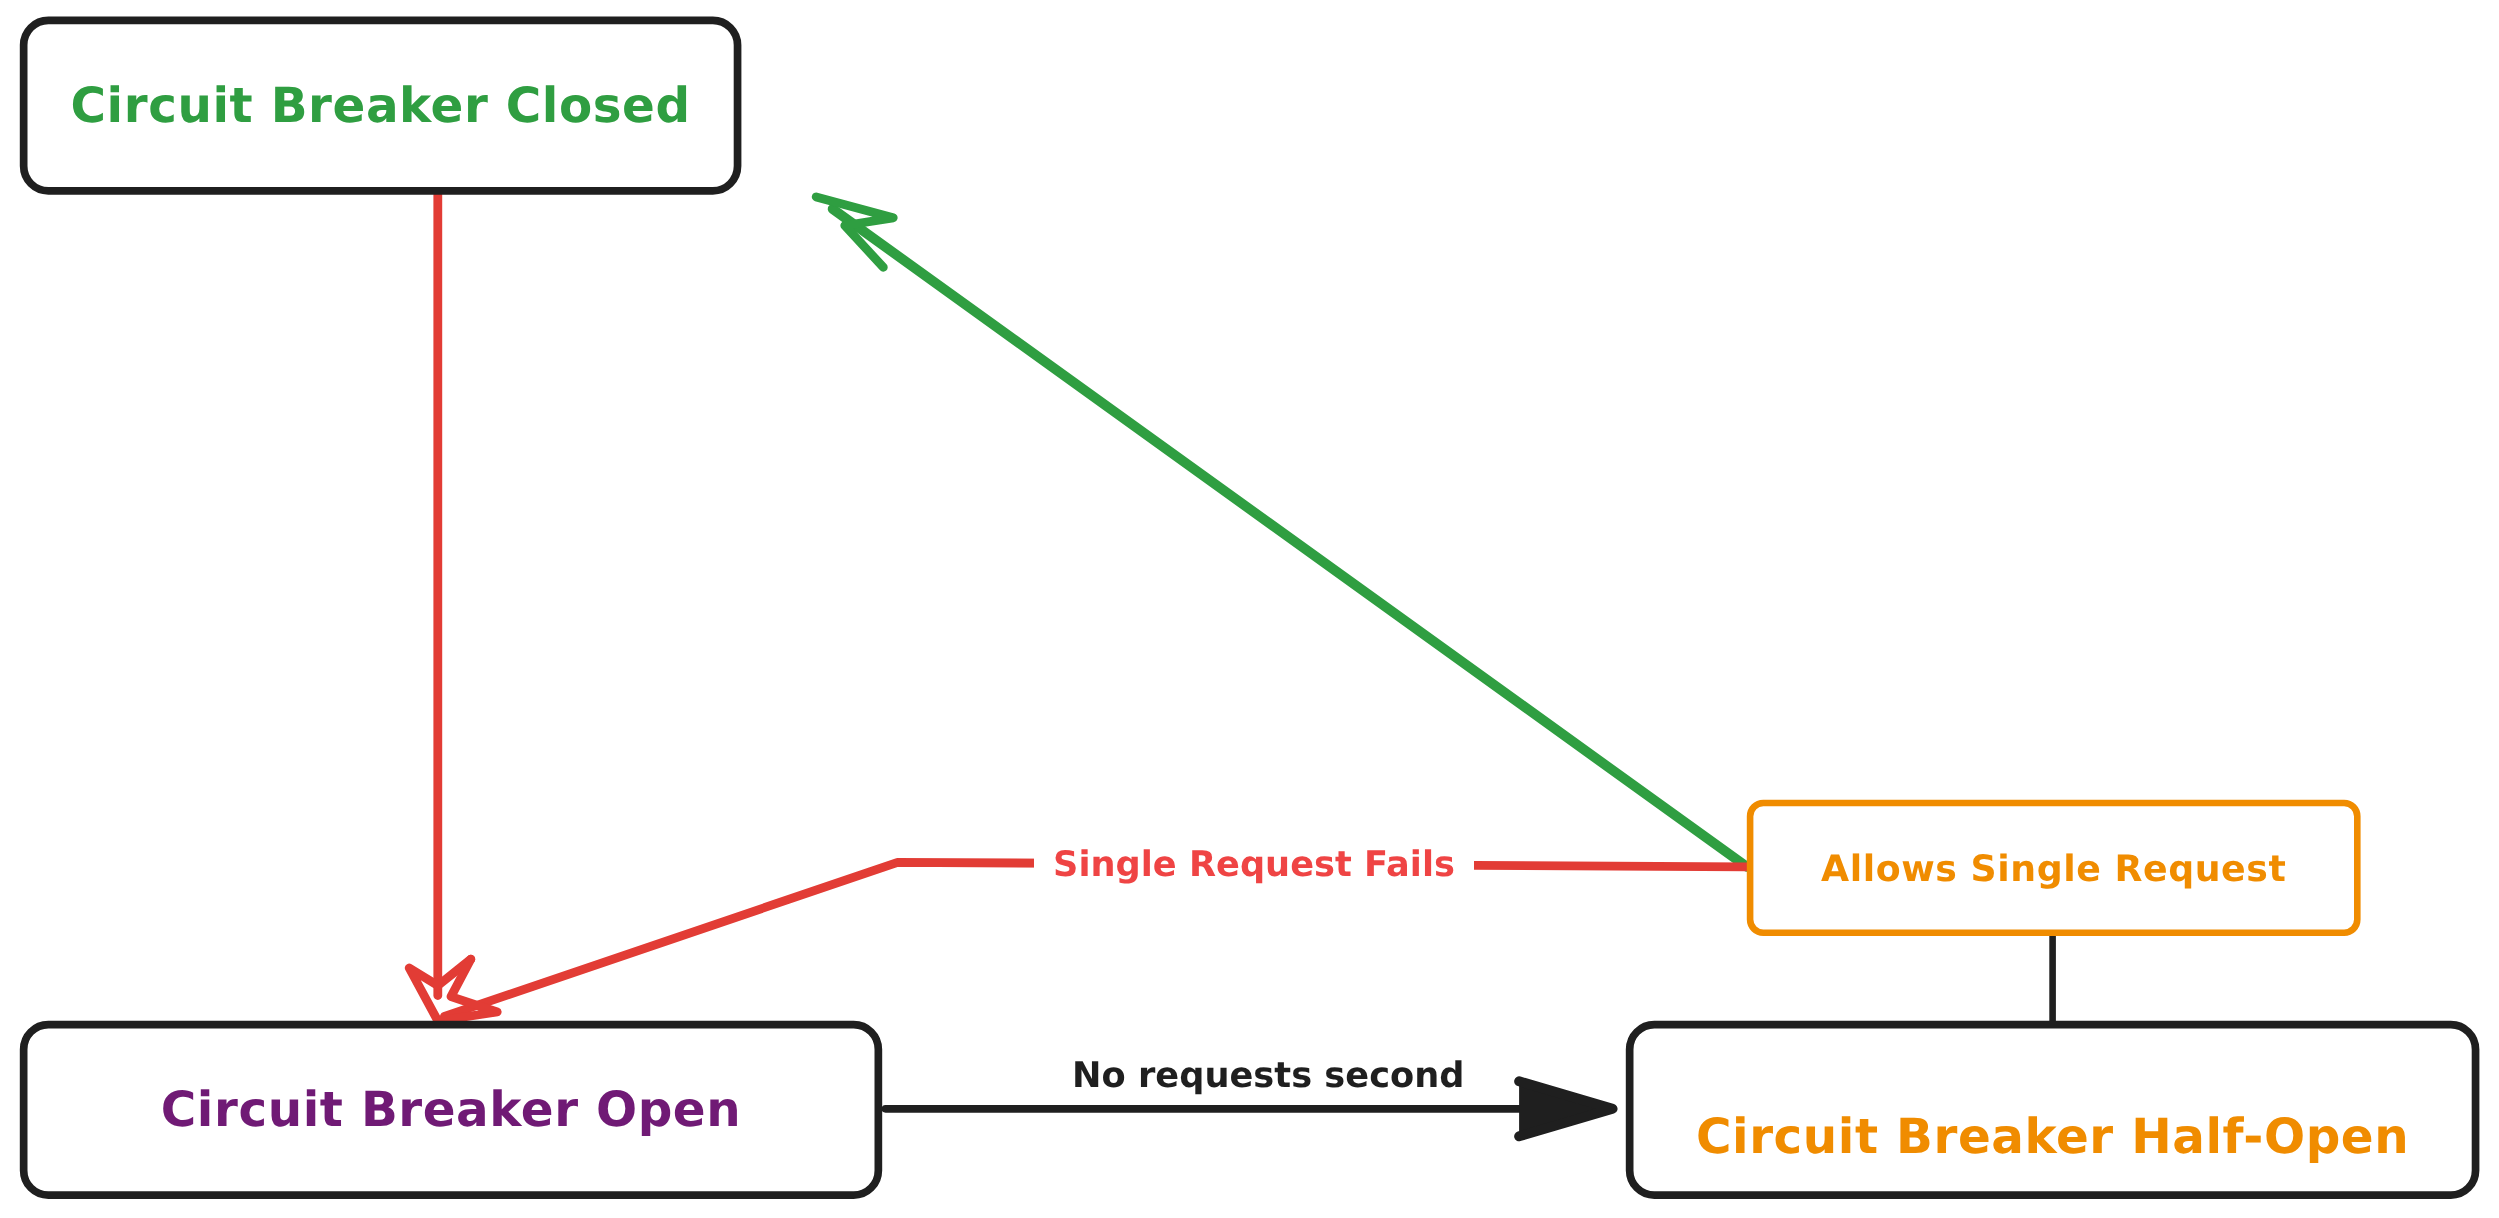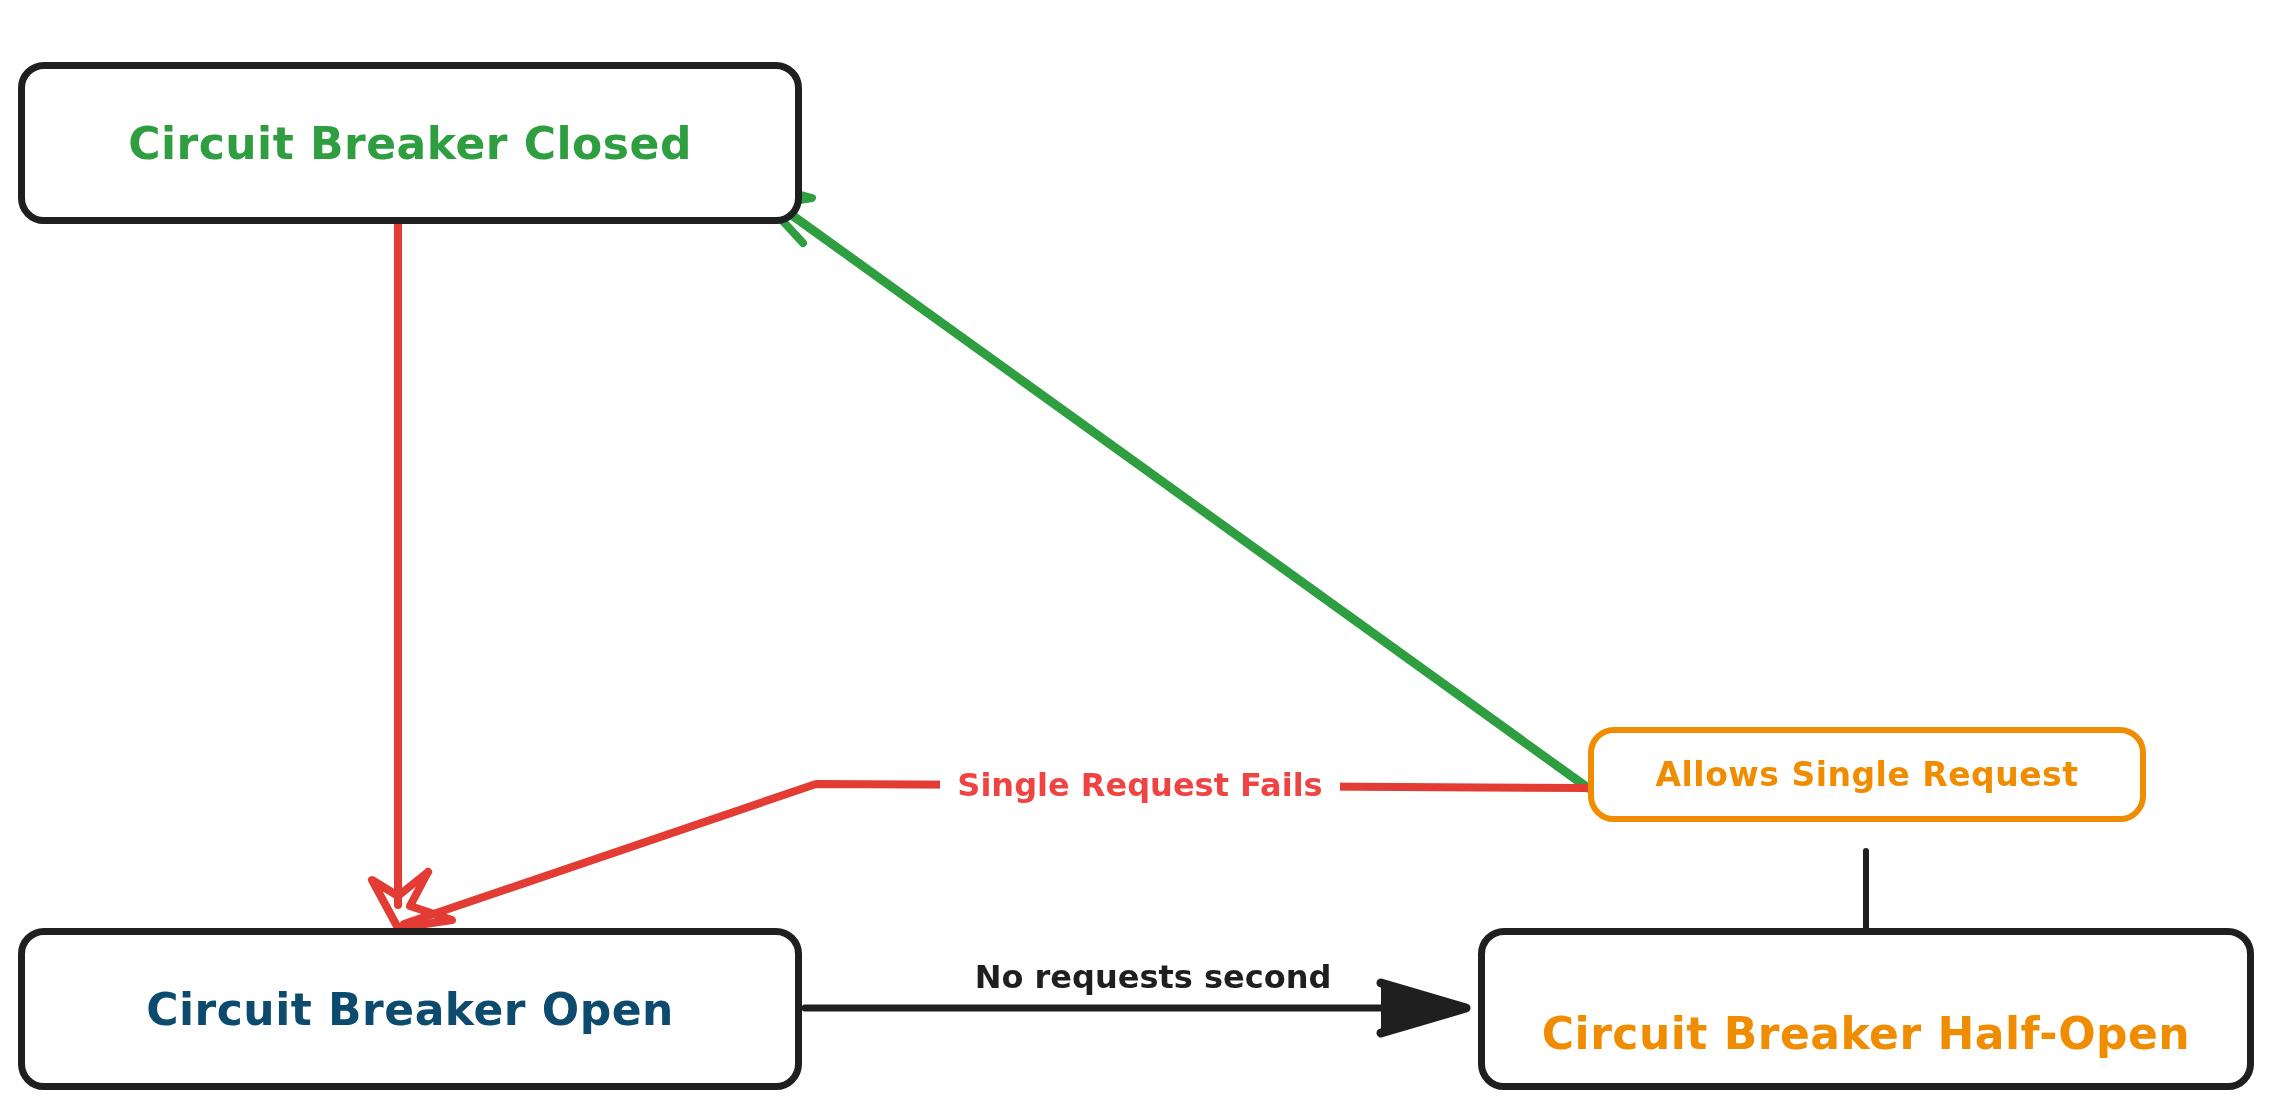--- a/index.html
+++ b/index.html
@@ -41,27 +41,27 @@
   }
   .node-orange {
     border: 6px solid #f08c00;
   }
   .node-label {
     font-family: "DejaVu Sans", sans-serif;
     font-weight: 600;
     letter-spacing: 0.5px;
     white-space: nowrap;
   }
-  #node-closed      { left: 18px;   top: 15px;   width: 784px;  height: 162px; margin-top: 47px; }
+  #node-closed      { left: 18px;   top: 15px;   width: 656px;  height: 162px; }
   #node-open        { left: 18px;   top: 928px;  width: 784px;  height: 162px; }
   #node-half-open   { left: 1478px; top: 928px;  width: 776px;  height: 162px; }
-  #node-allows      { left: 1588px; top: 727px;  width: 558px;  height: 95px; }
+  #node-allows      { left: 1588px; top: 727px;  width: 558px;  height: 124px; border-radius: 15px; }
 
   #label-closed     { font-size: 44px; color: #2f9e41; }
-  #label-open       { font-size: 44px; color: #0c4a6e; }
+  #label-open       { font-size: 44px; color: #701a75; }
   #label-half-open  { font-size: 44px; color: #f08c00; margin-top: 48px; }
   #label-allows     { font-size: 33px; color: #f08c00; }
 
   .edge-label {
     position: absolute;
     font-family: "DejaVu Sans", sans-serif;
     font-weight: 600;
     text-align: center;
     background: #ffffff;
     line-height: 1.22;

